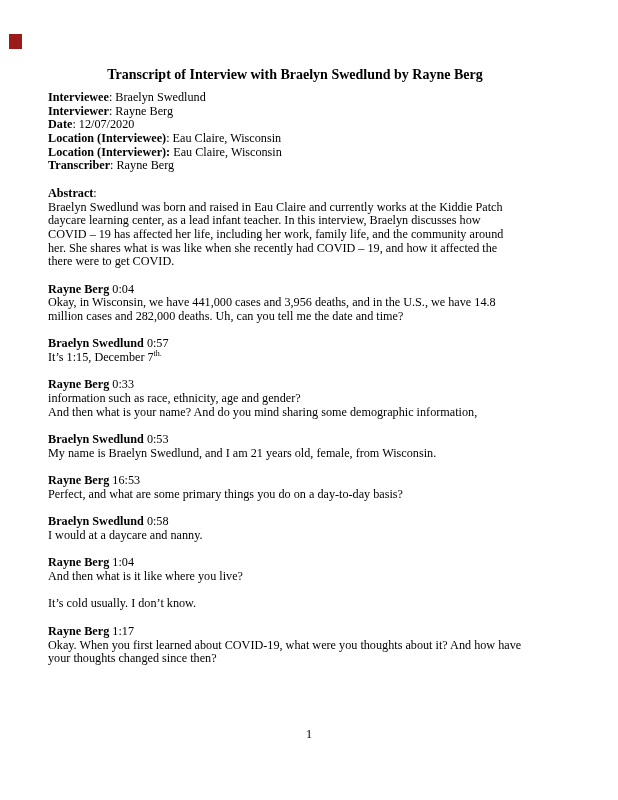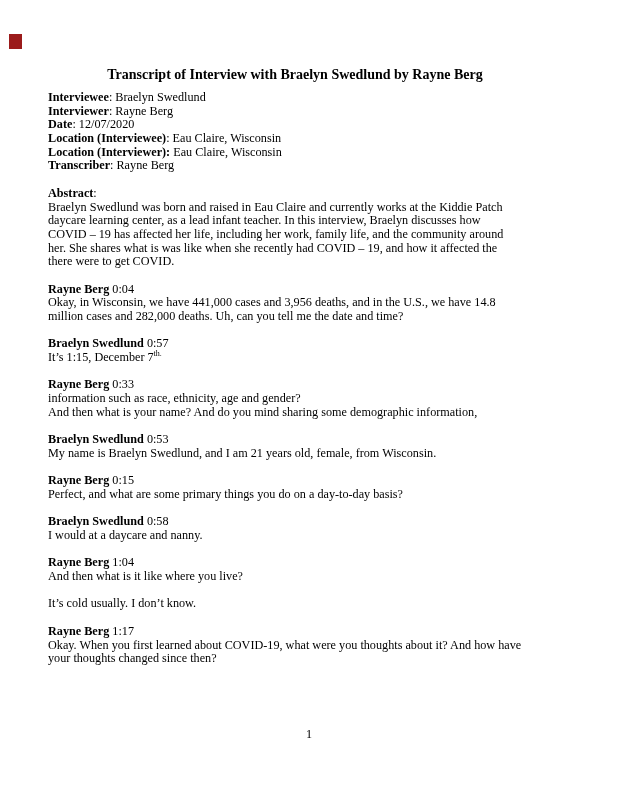--- a/index.html
+++ b/index.html
@@ -85,21 +85,21 @@
         <div class="line"><span class="b">Braelyn Swedlund</span><span> 0:57</span></div>
         <div class="line"><span>It’s 1:15, December 7</span><sup class="sup">th.</sup></div>
         <div class="blank"></div>
         <div class="line"><span class="b">Rayne Berg</span><span> 0:33</span></div>
         <div class="line"><span>information such as race, ethnicity, age and gender?</span></div>
         <div class="line"><span>And then what is your name? And do you mind sharing some demographic information,</span></div>
         <div class="blank"></div>
         <div class="line"><span class="b">Braelyn Swedlund</span><span> 0:53</span></div>
         <div class="line"><span>My name is Braelyn Swedlund, and I am 21 years old, female, from Wisconsin.</span></div>
         <div class="blank"></div>
-        <div class="line"><span class="b">Rayne Berg</span><span> 0:15</span></div>
+        <div class="line"><span class="b">Rayne Berg</span><span> 16:53</span></div>
         <div class="line"><span>Perfect, and what are some primary things you do on a day-to-day basis?</span></div>
         <div class="blank"></div>
         <div class="line"><span class="b">Braelyn Swedlund</span><span> 0:58</span></div>
         <div class="line"><span>I would at a daycare and nanny.</span></div>
         <div class="blank"></div>
         <div class="line"><span class="b">Rayne Berg</span><span> 1:04</span></div>
         <div class="line"><span>And then what is it like where you live?</span></div>
         <div class="blank"></div>
         <div class="line"><span>It’s cold usually. I don’t know.</span></div>
         <div class="blank"></div>

